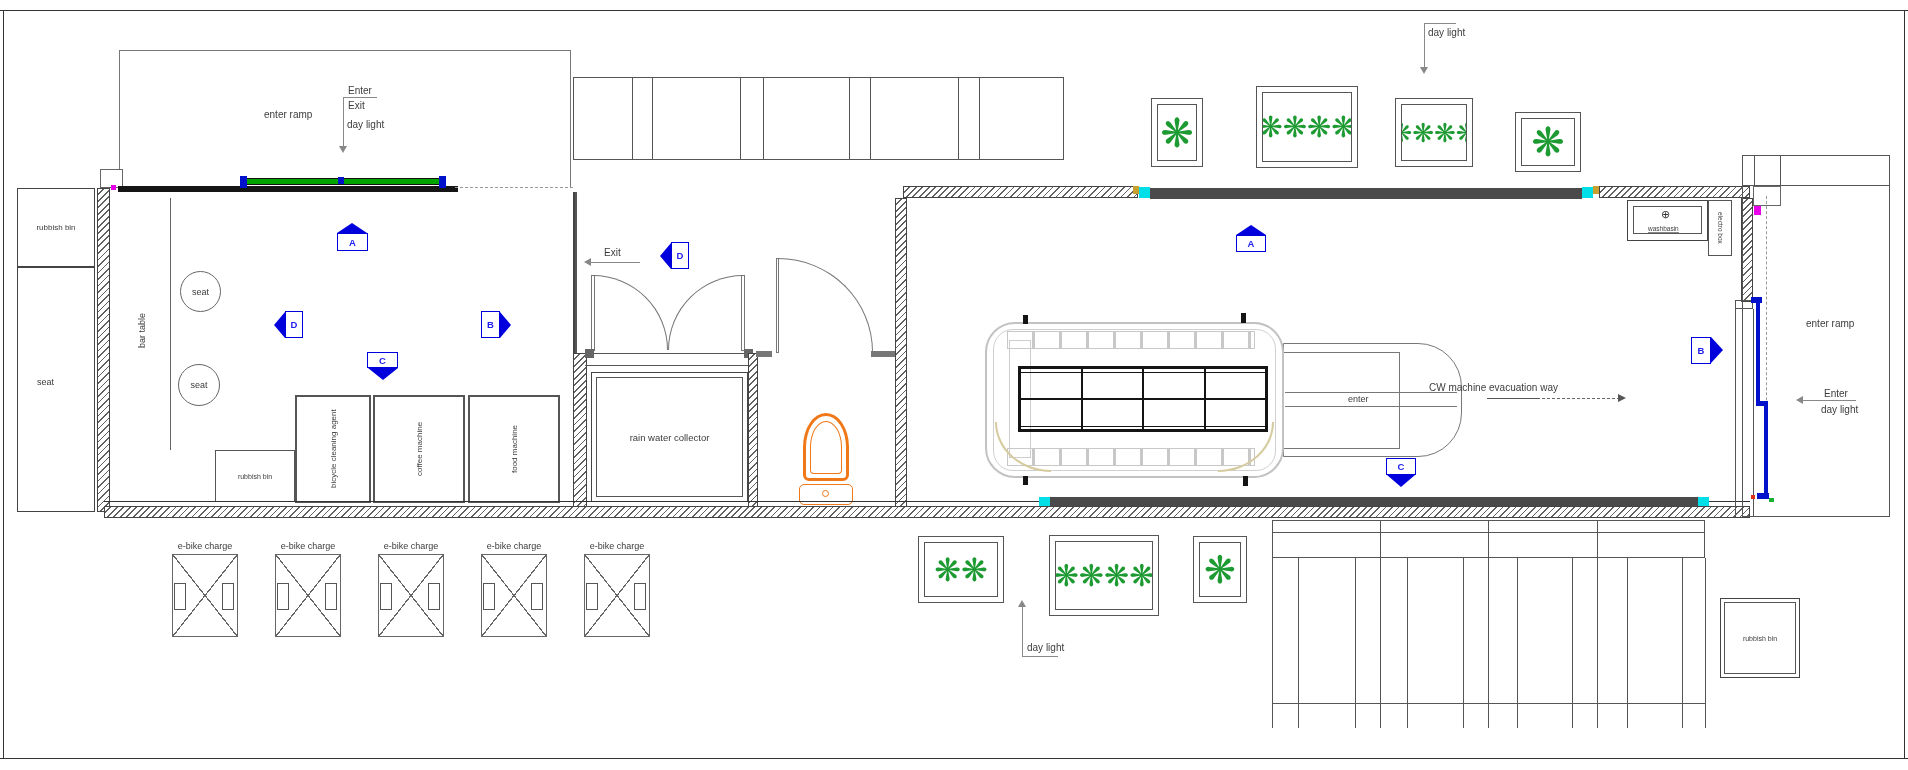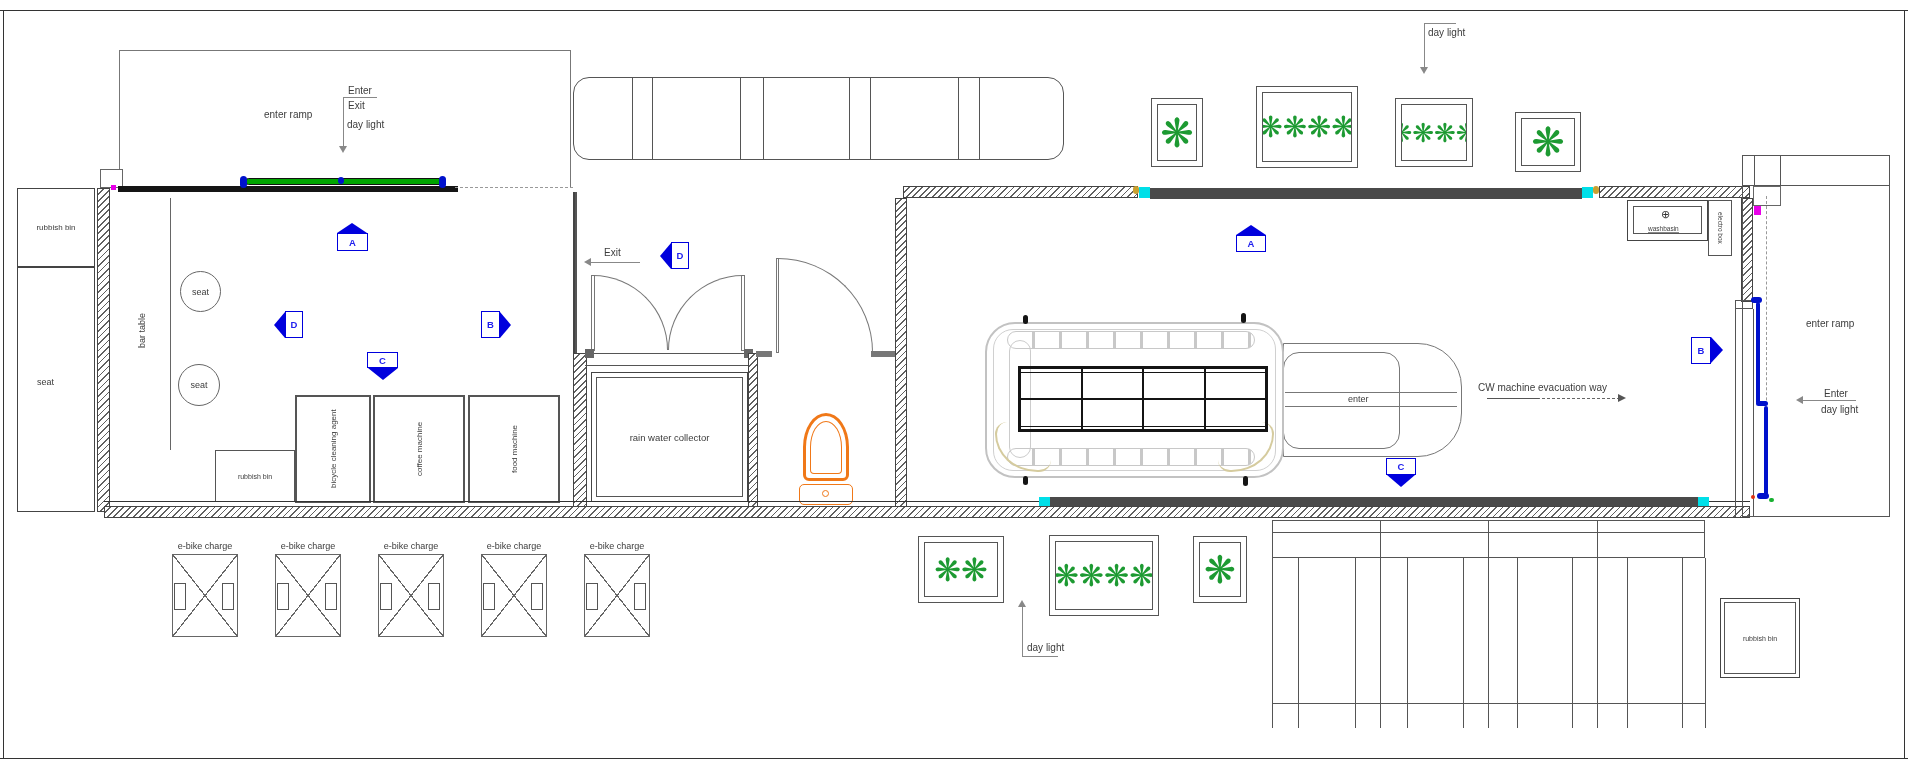--- a/index.html
+++ b/index.html
@@ -1,18 +1,18 @@
 <!DOCTYPE html>
 <html><head>
 <meta charset="utf-8">
 <style>
   html,body{margin:0;padding:0;background:#fff;}
   #canvas{position:relative;width:1908px;height:770px;background:#fff;overflow:hidden;
           font-family:"Liberation Sans",sans-serif;color:#3c3c3c;}
-  .abs{position:absolute;border-radius:16px;}
+  .abs{position:absolute;}
   .lbl{position:absolute;font-size:10px;color:#3c3c3c;white-space:nowrap;}
   .box{position:absolute;border:1px solid #555;background:#fff;box-sizing:border-box;}
   .nofill{background:transparent;}
   .lh{position:absolute;height:0;border-top:1px solid #555;}
   .lv{position:absolute;width:0;border-left:1px solid #555;}
   .dash{border-top-style:dashed;border-top-color:#999;}
   .dashv{border-left-style:dashed;border-left-color:#999;}
   .hatch{position:absolute;box-sizing:border-box;border:1px solid #444;
          background:repeating-linear-gradient(135deg,#fff 0 3.5px,#606060 3.5px 4.6px);}
   .dark{position:absolute;background:#4a4a4a;}
@@ -206,21 +206,21 @@
         <div></div>
     </div>
     <div class="lh" style="left:33px;top:54px;width:250px;border-top-color:#141414;"></div>
     <div class="lh" style="left:33px;top:108px;width:250px;border-top-color:#141414;"></div>
     <div class="abs" style="left:38px;top:-3px;width:5px;height:9px;background:#141414;"></div>
     <div class="abs" style="left:256px;top:-5px;width:5px;height:10px;background:#141414;"></div>
     <div class="abs" style="left:38px;top:158px;width:5px;height:9px;background:#141414;"></div>
     <div class="abs" style="left:258px;top:158px;width:5px;height:10px;background:#141414;"></div>
   </div>
 
-  <div class="lbl" style="left:1478px;top:382px;">CW machine evacuation way</div>
+  <div class="lbl" style="left:1429px;top:382px;">CW machine evacuation way</div>
   <div class="lh dash" style="left:1487px;top:398px;width:133px;border-top-color:#666;"></div>
   <div class="lh" style="left:1487px;top:398px;width:52px;border-top-color:#555;"></div>
   <div class="tri" style="left:1618px;top:394px;border-top:4.5px solid transparent;border-bottom:4.5px solid transparent;border-left:8px solid #555;"></div>
 
   <div class="mbox" style="left:1386px;top:458px;width:30px;height:17px;">
       <span>C</span>
     </div>
   <div class="tri" style="left:1387px;top:475px;border-left:14.5px solid transparent;border-right:14.5px solid transparent;border-top:12px solid #0000dd;"></div>
 
   <div class="box nofill" style="left:1627px;top:200px;width:81px;height:41px;border-color:#444;"></div>

